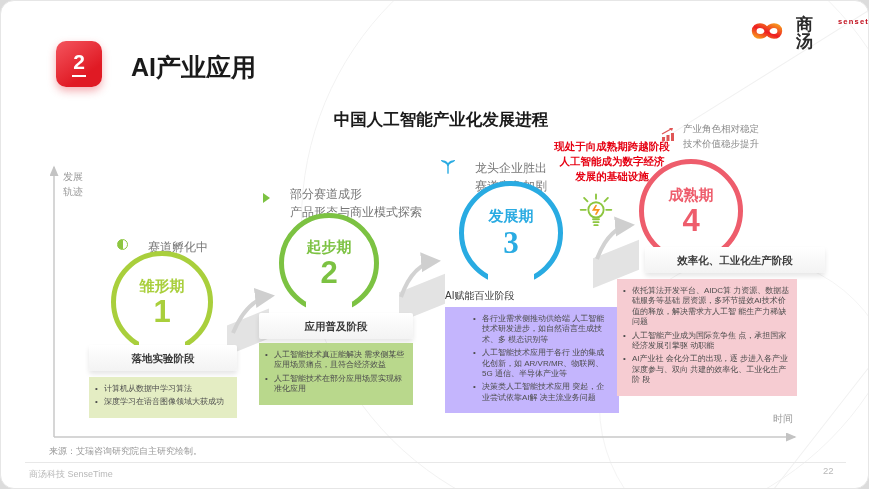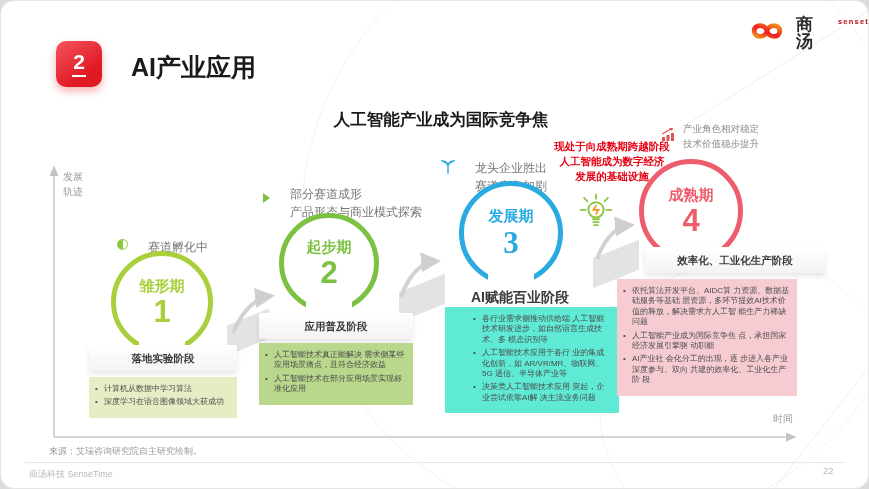--- a/index.html
+++ b/index.html
@@ -75,32 +75,32 @@
   .tri-icon { width:0; height:0; border-left:7px solid #7cc242; border-top:5px solid transparent;
     border-bottom:5px solid transparent; flex:none; margin-top:8px; }
 
   
   .phase-bar { position:absolute; background:linear-gradient(#ffffff,#f3f3f3); z-index:2;
     box-shadow:0 3px 5px rgba(0,0,0,.10); border-radius:2px;
     font-size:10.5px; font-weight:bold; color:#3a3a3a; text-align:center; }
   .pb-1 { left:88px;  top:344px; width:148px; height:26px; line-height:26px; }
   .pb-2 { left:258px; top:312px; width:154px; height:26px; line-height:26px; }
   .pb-4 { left:616px; top:246px; width:180px; height:26px; line-height:26px; z-index:2;margin-left:28px; }
-  .phase-label-3 { position:absolute; left:470px; top:288px; font-size:14px; font-weight:bold;
+  .phase-label-3 { position:absolute; left:444px; top:288px; font-size:10px; font-weight:normal;
     color:#3a3a3a; z-index:2; }
 
   
   .detail { position:absolute; z-index:2; padding:7px 7px 7px 6px; }
   .detail ul { list-style:none; }
   .detail li { position:relative; padding-left:9px; font-size:8px; line-height:1.3;
     color:#4d4d4d; margin-bottom:3px; }
   .detail li::before { content:'•'; position:absolute; left:0; top:0; color:#4d4d4d; }
   .d1 { left:88px;  top:376px; width:148px; background:#e4edc3; }
   .d2 { left:258px; top:342px; width:154px; background:#b9d88c; }
-  .d3 { left:444px; top:306px; width:174px; background:#5eead4;padding-left:28px; }
+  .d3 { left:444px; top:306px; width:174px; background:#c4b5fd;padding-left:28px; }
   .d4 { left:616px; top:278px; width:180px; background:#f6ccd2; }
 
   .lightbulb { position:absolute; left:578px; top:188px; z-index:2; }
 
   
   .source { position:absolute; left:48px; top:444px; font-size:9px; color:#9a9a9a; z-index:2; }
   .footer-divider { position:absolute; left:24px; top:461px; width:821px; height:1px; background:#e8e8e8; z-index:2; }
   .footer-brand { position:absolute; left:28px; top:467px; font-size:9px; color:#b8b8b8; z-index:2; }
   .footer-page { position:absolute; left:822px; top:464px; font-size:9.5px; color:#b8b8b8; z-index:2; }
 </style>
@@ -132,21 +132,21 @@
         </defs>
         <path d="M14,19 C14,10 28,10 30,19 C32,28 46,28 46,19 C46,10 32,10 30,19 C28,28 14,28 14,19 Z" fill="none" stroke="url(#lg)" stroke-width="6" stroke-linecap="round"></path>
       </svg>
     </span>
     <span class="logo-text">
       <span class="logo-cn">商汤</span>
       <span class="logo-en">sensetime</span>
     </span>
   </div>
 
-  <div class="chart-title">人工智能产业成为国际竞争焦</div>
+  <div class="chart-title">中国人工智能产业化发展进程</div>
   <div class="highlight-note pre">现处于向成熟期跨越阶段
 人工智能成为数字经济
 发展的基础设施</div>
   <span class="stability-icon">
     <svg width="17" height="15" viewBox="0 0 17 15">
       <rect x="1" y="10" width="3" height="4" fill="#e05555"></rect>
       <rect x="5.5" y="8" width="3" height="6" fill="#e05555"></rect>
       <rect x="10" y="6" width="3" height="8" fill="#e05555"></rect>
       <path d="M1,7 L11,1.5" stroke="#e05555" stroke-width="1.4" fill="none"></path>
       <path d="M8,1 L12,1 L11,4 Z" fill="#e05555"></path>

